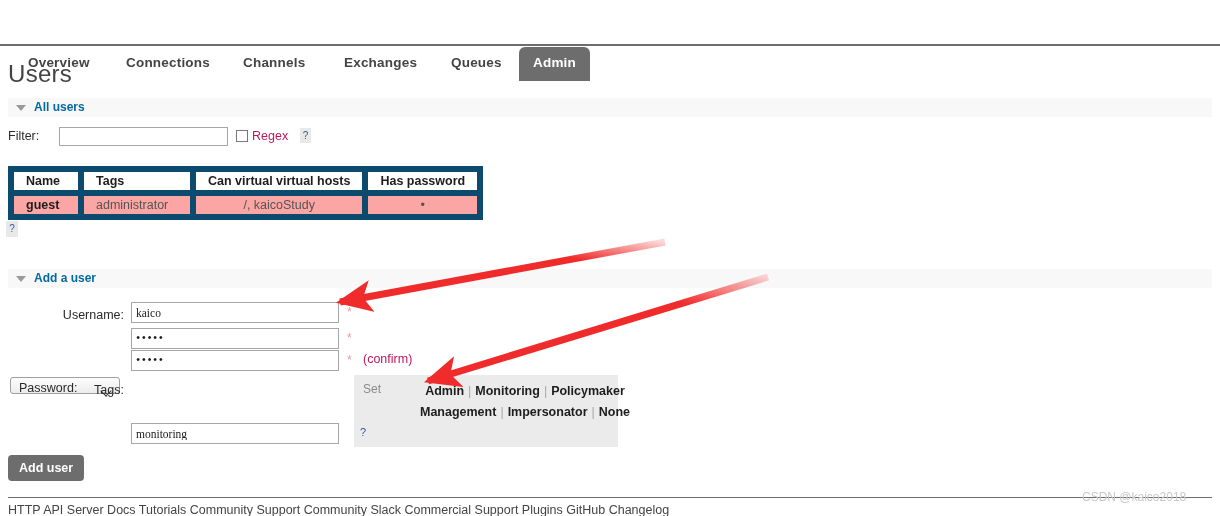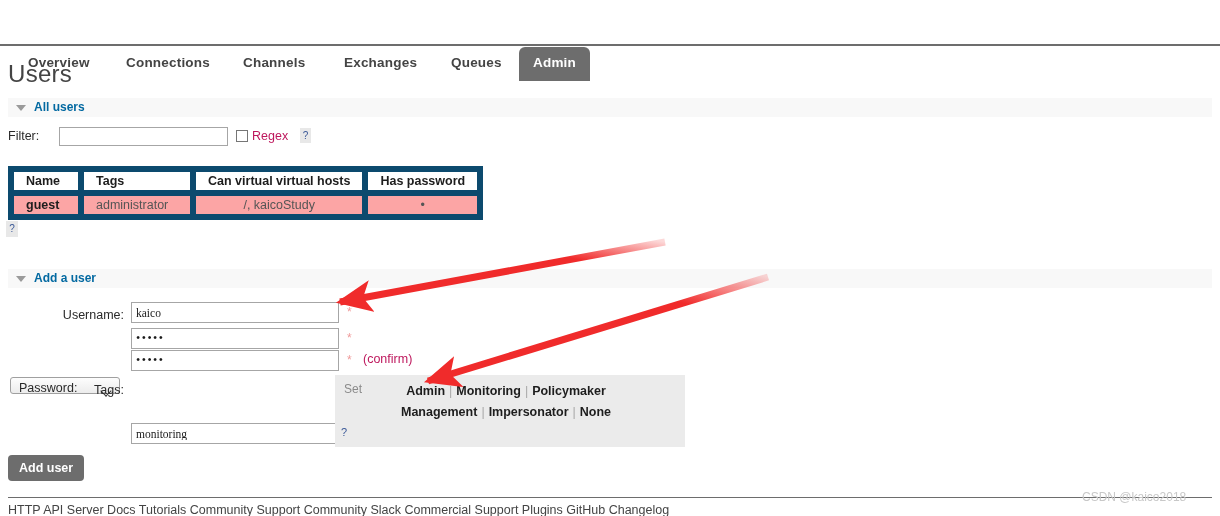--- a/index.html
+++ b/index.html
@@ -221,22 +221,22 @@
     right: 9px; top: 9px;
     width: 7px; height: 7px;
     border-left: 1.6px solid #3a3a3a;
     border-bottom: 1.6px solid #3a3a3a;
     transform: rotate(-45deg);
   }
 
   
   #tagset-panel {
     position: absolute;
-    left: 335px; top: 375px;
-    width: 350px; height: 72px;
+    left: 354px; top: 375px;
+    width: 264px; height: 72px;
     background: #ebebeb;
     box-sizing: border-box;
   }
   #tagset-set {
     position: absolute;
     left: 9px; top: 7px;
     font-size: 12px;
     color: #8a8a8a;
   }
   #tagset-links {

